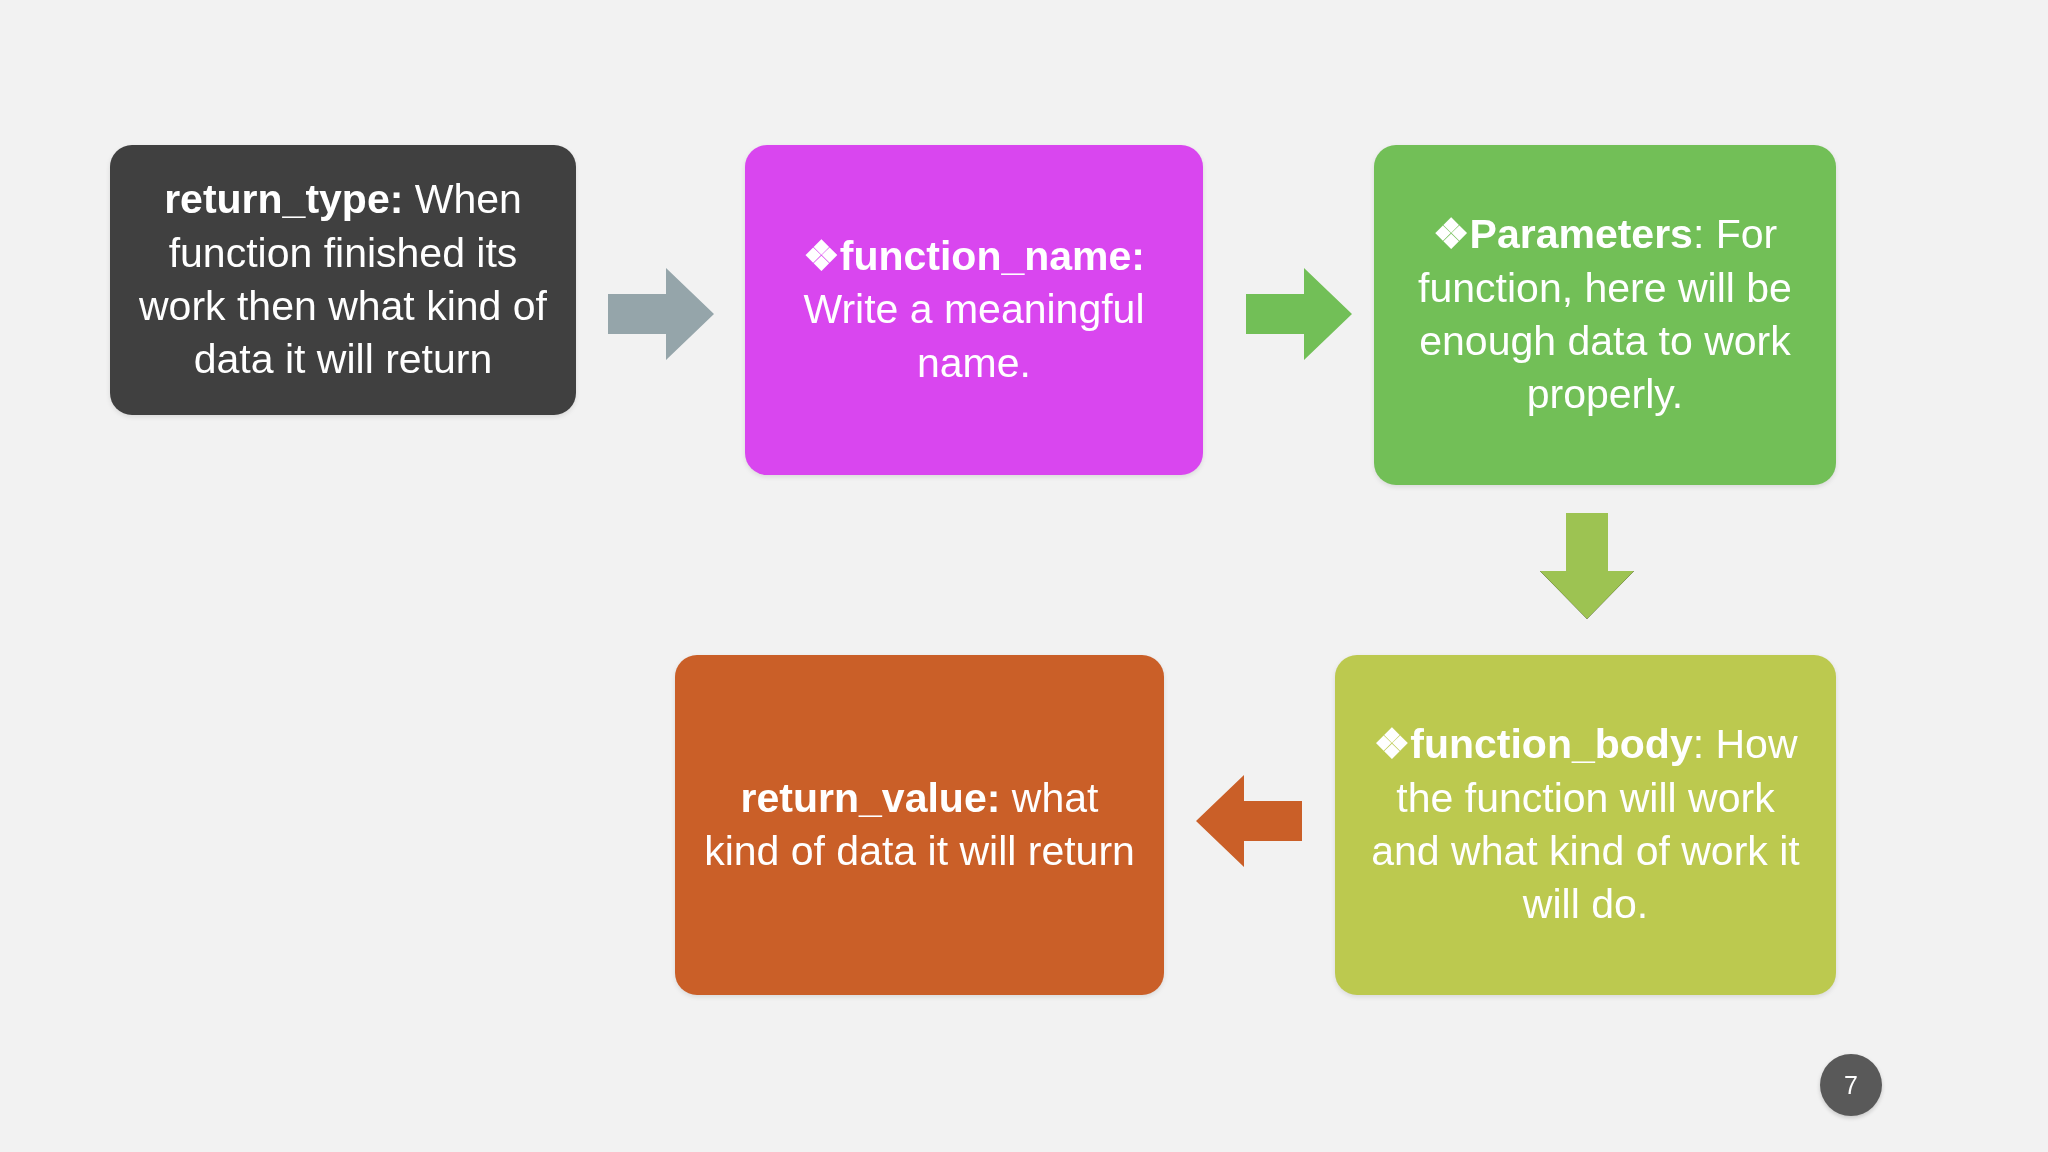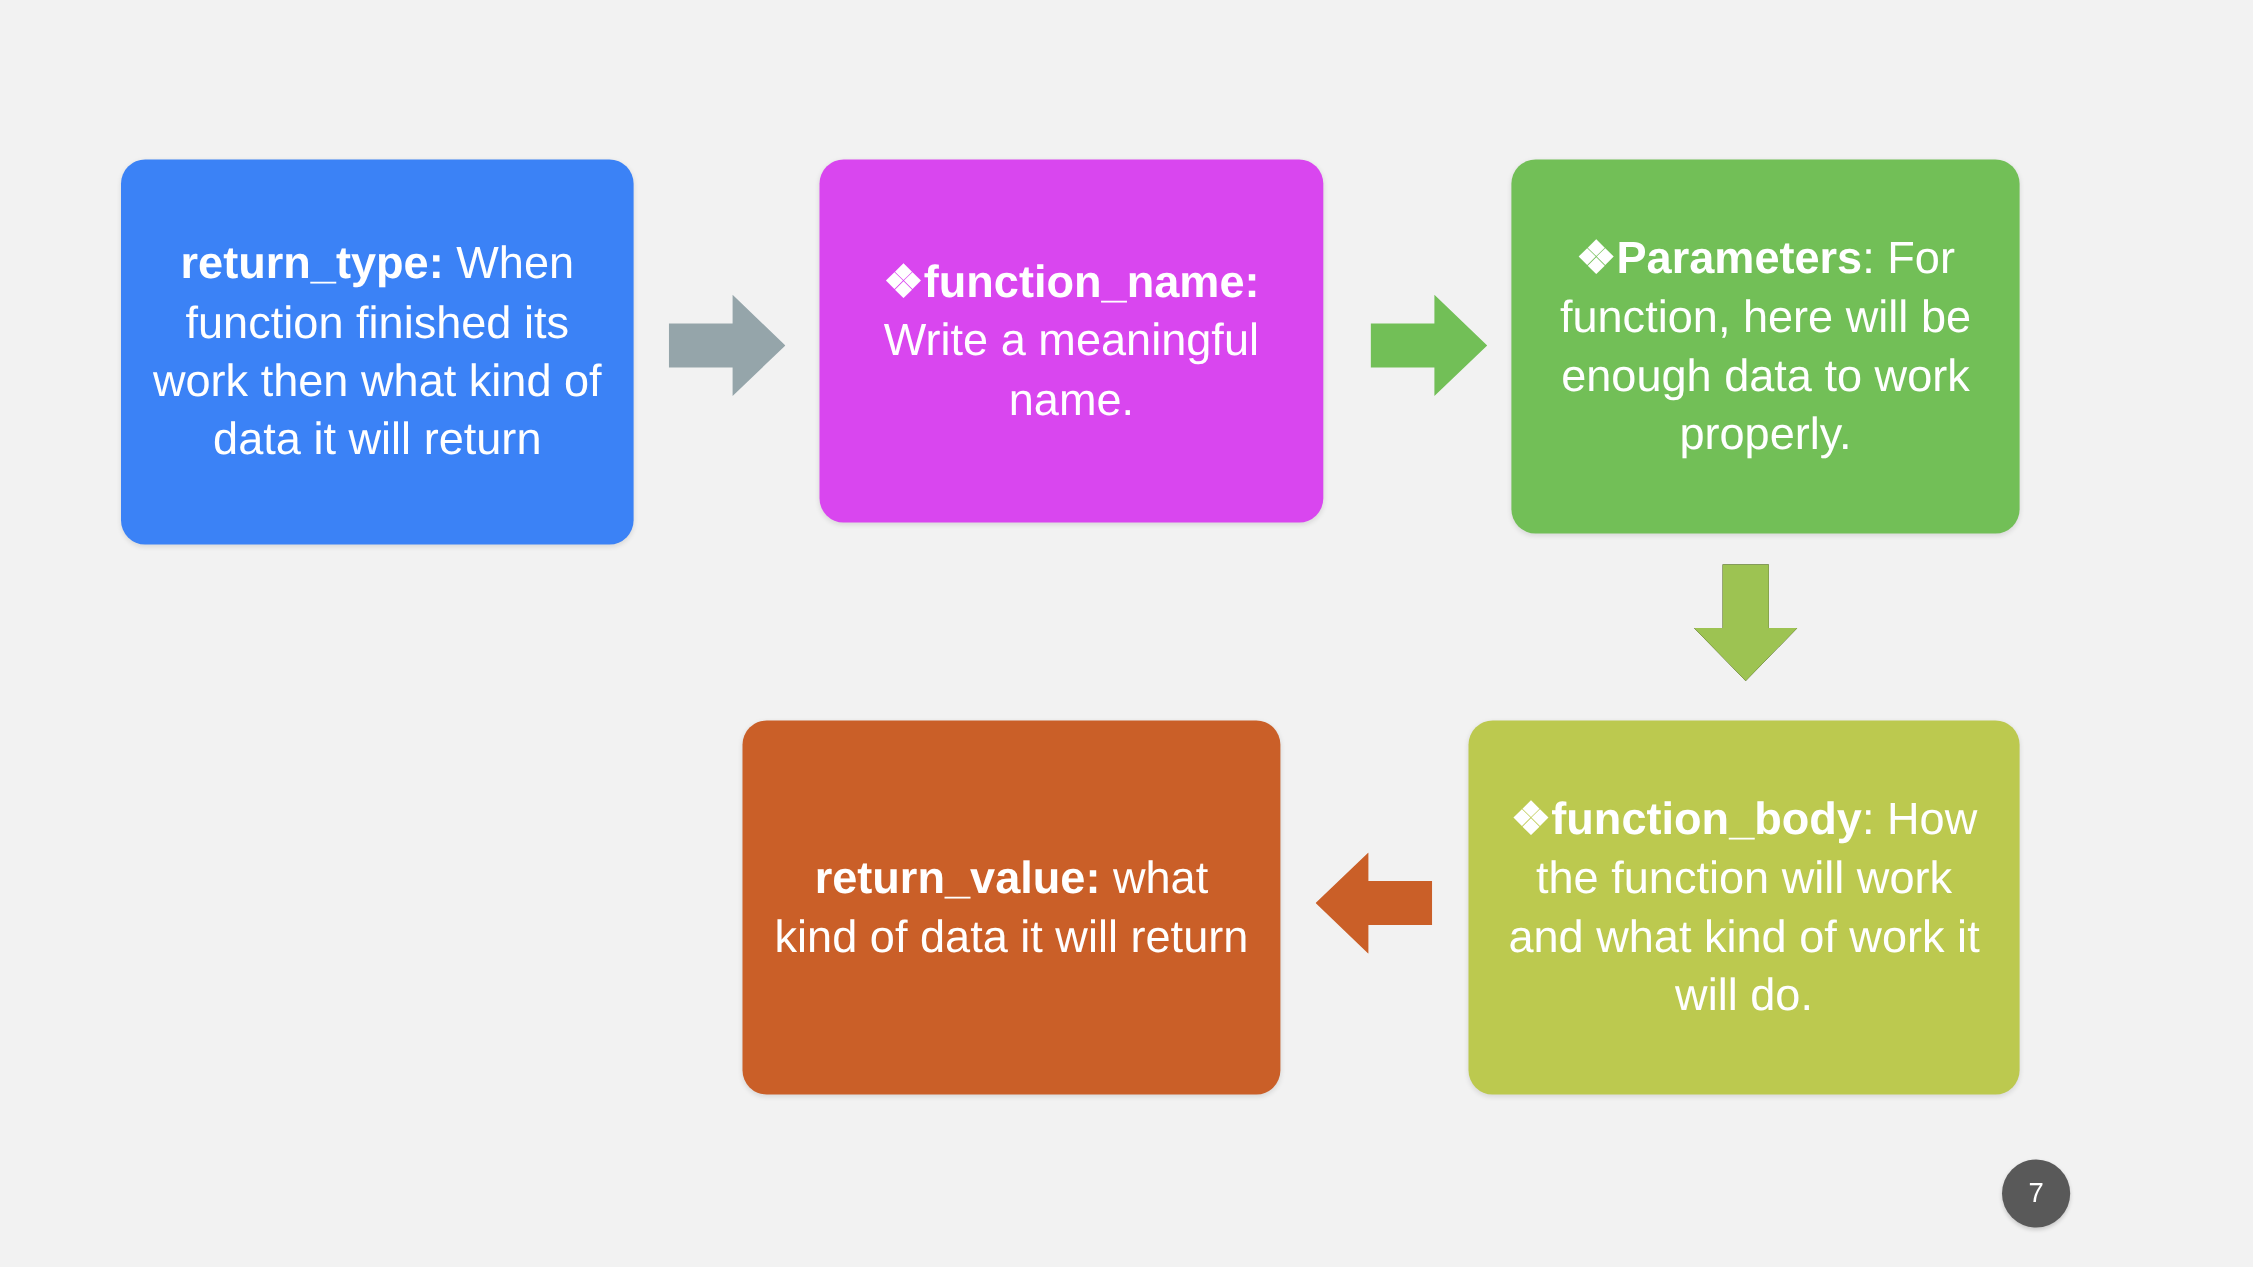--- a/index.html
+++ b/index.html
@@ -42,22 +42,22 @@
   .node .lead {
     font-weight: 700;
   }
   .node .bullet {
     font-weight: 700;
     letter-spacing: 0;
   }
 
   
   #node-return-type {
-    left: 110px;  top: 145px;  width: 466px;  height: 350px;
-    background: #3b82f6;
+    left: 110px;  top: 145px;  width: 466px;  height: 270px;
+    background: #404040;
   }
   #node-function-name {
     left: 745px;  top: 145px;  width: 458px;  height: 330px;
     background: #d946ef;
   }
   #node-parameters {
     left: 1374px; top: 145px;  width: 462px;  height: 340px;
     background: #72bf57;
   }
   #node-function-body {

